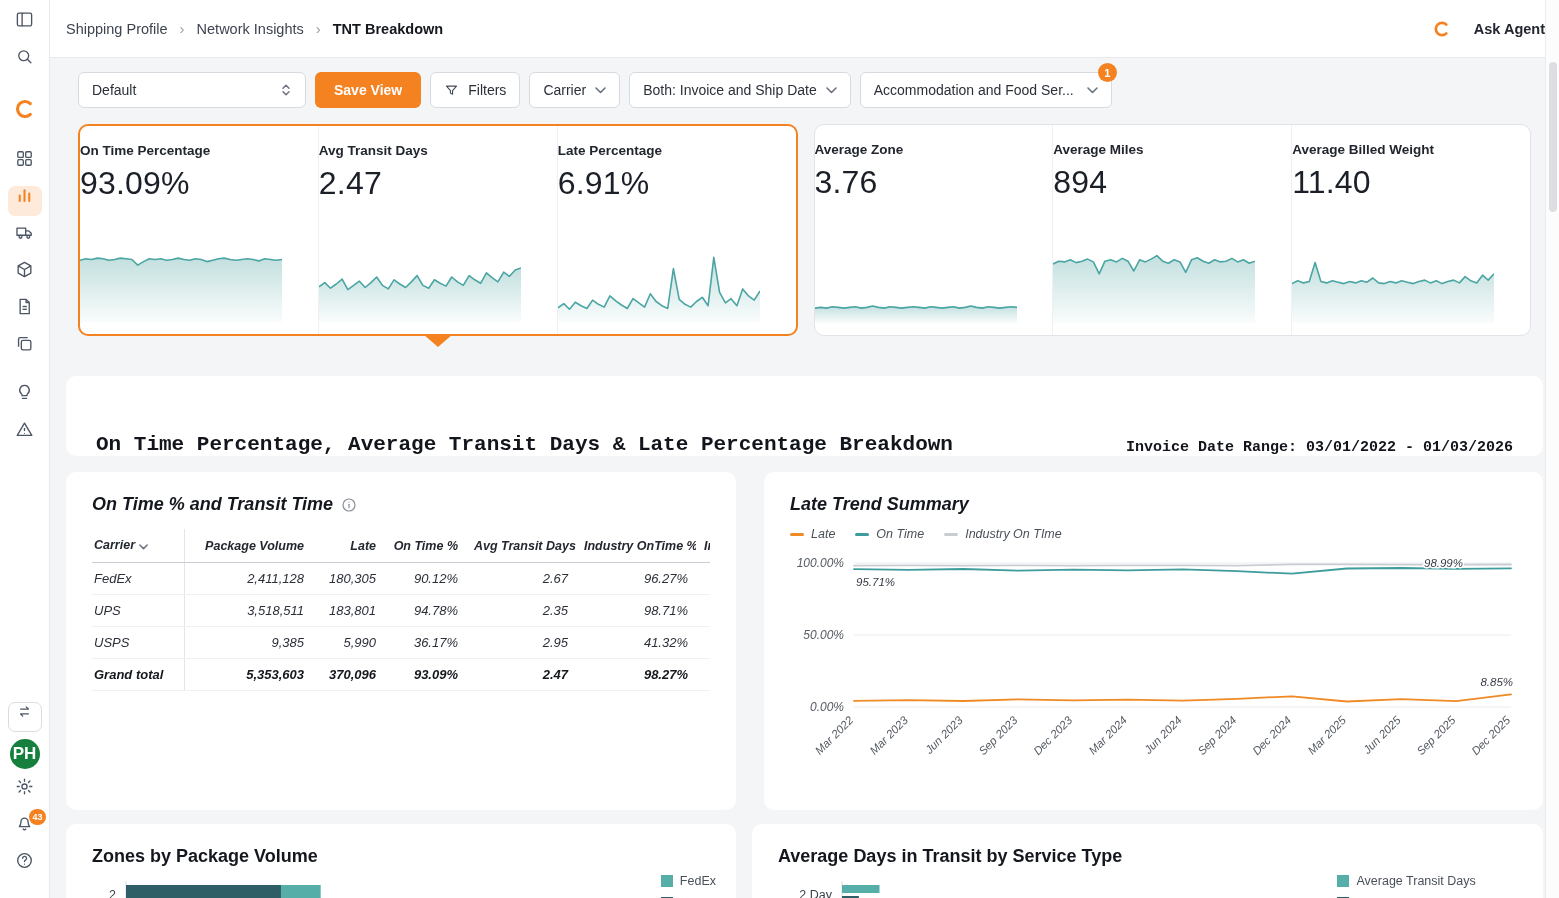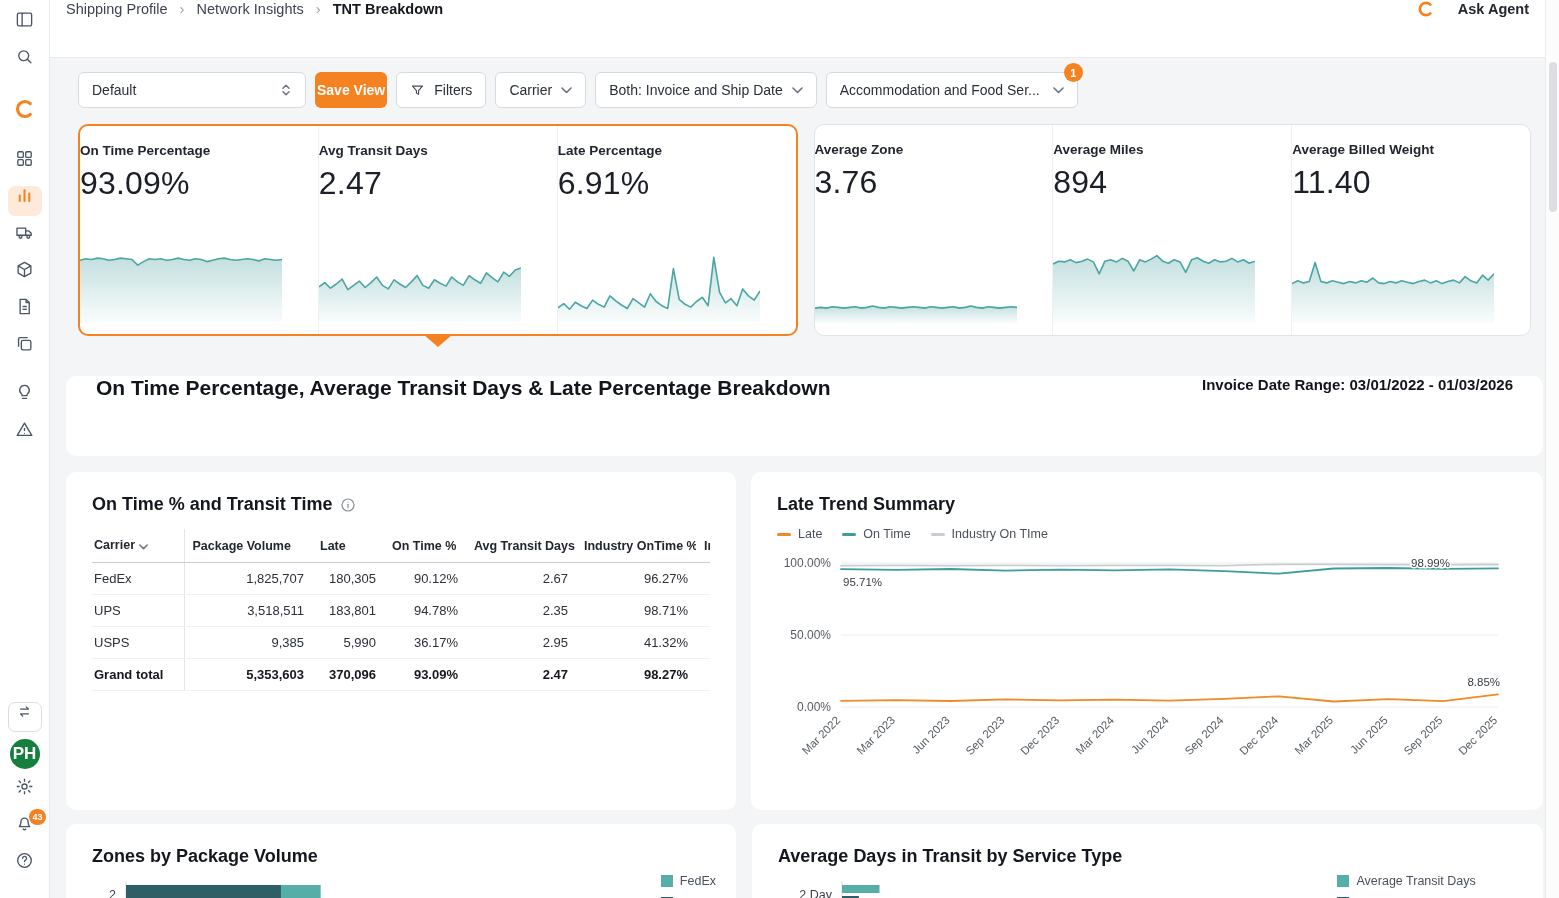--- a/index.html
+++ b/index.html
@@ -21,38 +21,38 @@
     font-size:17px; font-weight:700; display:flex; align-items:center; justify-content:center;
     margin-bottom:8px; cursor:pointer; }
   .bell-wrap { position:relative; }
   .notif-badge { position:absolute; top:-5px; right:-4px; min-width:16px; height:16px; padding:0 3px;
     border-radius:9px; background:#f58220; color:#fff; font-size:9px; font-weight:700;
     display:flex; align-items:center; justify-content:center; }
 
   
   .main { flex:1; display:flex; flex-direction:column; min-width:0; }
   .topbar { height:58px; background:#fff; border-bottom:1px solid #e9eaee; display:flex;
-    align-items:flex-start; justify-content:space-between; padding:0 30px 0 16px; flex:none; }
+    align-items:center; justify-content:space-between; padding:0 14px 0 16px; flex:none; }
   .breadcrumb { display:flex; align-items:center; gap:12px; font-size:14.5px; color:#3d4450; }
   .crumb { cursor:pointer; }
   .crumb-sep { color:#9aa0a9; font-size:15px; }
   .crumb-current { color:#14171d; font-weight:600; }
   .ask-agent { display:flex; align-items:center; gap:23px; font-size:14.5px; font-weight:700;
     color:#23272f; cursor:pointer; }
 
   .content { flex:1; padding:14px 16px 0; min-width:0; }
 
   
   .toolbar { display:flex; gap:9px; margin:0 12px 16px; height:36px; }
   .control { background:#fff; border:1px solid #d7dade; border-radius:6px; height:36px;
     display:flex; align-items:center; gap:9px; padding:0 13px; font-size:14px; color:#2a2f38;
     cursor:pointer; white-space:nowrap; }
   .control .chev { color:#6b7280; display:flex; }
   .select-view { width:228px; justify-content:space-between; }
-  .btn-save { background:#f58220; border:none; color:#fff; font-weight:600; padding:0 2px;
+  .btn-save { background:#f58220; border:none; color:#fff; font-weight:600; padding:0 19px;
     border-radius:6px; font-size:14px; cursor:pointer; height:36px; }
   .dd-industry { position:relative; width:252px; justify-content:space-between; }
   .dd-badge { position:absolute; top:-10px; right:-6px; width:19px; height:19px; border-radius:50%;
     background:#f58220; color:#fff; font-size:11px; font-weight:700; display:flex;
     align-items:center; justify-content:center; }
 
   
   .kpi-row { display:flex; gap:16px; margin:0 12px 40px; position:relative; }
   .kpi-group { flex:1; background:#fff; border:1px solid #e1e3e8; border-radius:10px;
     height:212px; display:flex; position:relative; }
@@ -60,35 +60,35 @@
   .kpi-pointer { position:absolute; left:50%; bottom:-13px; transform:translateX(-50%);
     width:0; height:0; border-left:15px solid transparent; border-right:15px solid transparent;
     border-top:13px solid #f58220; }
   .kpi { flex:1; min-width:0; padding:17px 0 12px; display:flex; flex-direction:column; cursor:pointer; }
   .kpi + .kpi { border-left:1px solid #eef0f3; }
   .kpi-label { font-size:13.5px; font-weight:700; color:#22262e; }
   .kpi-value { font-size:32px; color:#1b1f27; margin-top:7px; letter-spacing:.2px; }
   .spark { margin-top:auto; height:78px; width:100%; }
 
   
-  .section-card { background:#fff; border-radius:10px; height:80px; display:flex; align-items:flex-start;
-    justify-content:space-between; padding:0 30px; margin-bottom:16px; }
+  .section-card { background:#fff; border-radius:10px; height:80px; display:flex; align-items:flex-end;
+    justify-content:space-between; padding:0 30px; margin-bottom:16px;font-family:Liberation Mono, monospace; }
   .section-title { font-size:21px; font-weight:700; color:#12151b; }
   .date-range { font-size:15px; font-weight:700; color:#12151b; }
 
   
-  .cards-row { display:flex; gap:15px; margin-bottom:14px; }
+  .cards-row { display:flex; gap:28px; margin-bottom:14px;font-style:italic; }
   .card { background:#fff; border-radius:10px; padding:22px 26px; }
   .card-title { font-size:18px; font-weight:700; color:#14171d; display:flex; align-items:center; gap:8px; }
   .table-card { width:670px; flex:none; height:338px; overflow:hidden; }
   .trend-card { flex:1; height:338px; min-width:0; overflow:hidden; }
 
   
   table { border-collapse:collapse; width:100%; margin-top:14px; table-layout:fixed; }
-  th { font-size:12.5px; font-weight:700; color:#23272f; padding:9px 8px; text-align:left;
+  th { font-size:12.5px; font-weight:700; color:#23272f; padding:9px 8px; text-align:right;
     border-bottom:1px solid #c9ccd2; white-space:nowrap; overflow:hidden; cursor:pointer; }
   th.col-carrier { text-align:left; padding-left:2px; }
   th.col-carrier .chev { color:#6b7280; vertical-align:-1px; margin-left:4px; }
   td { font-size:13px; color:#2a2f38; padding:8px; text-align:right; border-bottom:1px solid #eef0f3;
     white-space:nowrap; overflow:hidden; }
   td.col-carrier { text-align:left; padding-left:2px; }
   .col-carrier { border-right:1px solid #e3e5ea; }
   tr.total td { font-weight:700; color:#14171d; }
 
   
@@ -419,21 +419,21 @@
                 <th>Late</th>
                 <th>On Time %</th>
                 <th>Avg Transit Days</th>
                 <th>Industry OnTime %</th>
                 <th>Ir</th>
               </tr>
             </thead>
             <tbody>
               <tr>
                 <td class="col-carrier">FedEx</td>
-                <td>1,825,707</td>
+                <td>2,411,128</td>
                 <td>180,305</td>
                 <td>90.12%</td>
                 <td>2.67</td>
                 <td>96.27%</td>
                 <td></td>
               </tr>
               <tr>
                 <td class="col-carrier">UPS</td>
                 <td>3,518,511</td>
                 <td>183,801</td>

